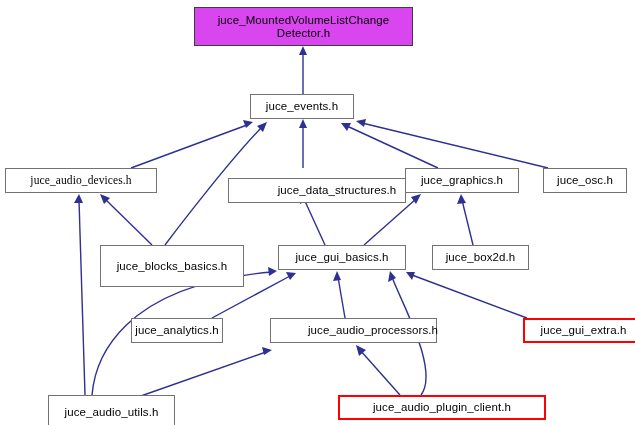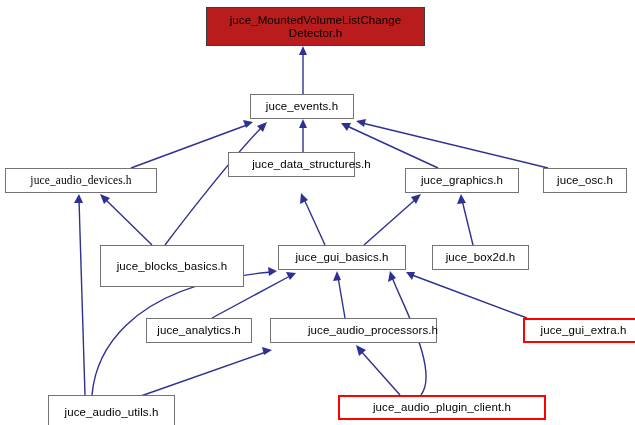--- a/index.html
+++ b/index.html
@@ -45,23 +45,22 @@
     font-size: 11.5px;
     line-height: 13px;
     color: #000000;
     background: #ffffff;
     border: 1px solid #737373;
     white-space: pre-line;
     letter-spacing: 0.1px;
     z-index: 5;
   }
   .node.root {
-    background: #b91c1c;
+    background: #d946ef;
     border: 1px solid #3d3d3d;
-    margin-left: 12px;
   }
   .node.highlight {
     border: 2px solid #ff0000;
     background: #ffffff;
     margin-left: 12px;
   }
 </style>
 </head>
 <body>
 
@@ -102,25 +101,25 @@
       <path class="edge-path" d="M 138,397 L 266,352" stroke="#2e3192"></path>
       <path class="edge-head" d="M 272,350 L 262,347 L 264,355 Z" fill="#2e3192"></path>
       <path class="edge-path" d="M 400,395 L 360,350" stroke="#2e3192"></path>
       <path class="edge-head" d="M 356,345 L 359,356 L 366,350 Z" fill="#2e3192"></path>
     </svg>
   <div id="node-layer">
       <div class="node root" style="left: 194px; top: 7px; width: 219px; height: 39px;">juce_MountedVolumeListChange
 Detector.h</div>
       <div class="node" style="left: 250px; top: 94px; width: 104px; height: 25px;">juce_events.h</div>
       <div class="node" style="left: 5px; top: 168px; width: 152px; height: 25px; font-family: Liberation Serif, serif;">juce_audio_devices.h</div>
-      <div class="node" style="left: 228px; top: 152px; width: 127px; height: 25px; padding-left: 40px;">juce_data_structures.h</div>
+      <div class="node" style="left: 228px; top: 178px; width: 178px; height: 25px; padding-left: 40px;">juce_data_structures.h</div>
       <div class="node" style="left: 405px; top: 168px; width: 114px; height: 25px;">juce_graphics.h</div>
       <div class="node" style="left: 543px; top: 168px; width: 84px; height: 25px;">juce_osc.h</div>
       <div class="node" style="left: 100px; top: 245px; width: 144px; height: 42px;">juce_blocks_basics.h</div>
       <div class="node" style="left: 278px; top: 245px; width: 128px; height: 25px;">juce_gui_basics.h</div>
       <div class="node" style="left: 432px; top: 245px; width: 97px; height: 25px; text-align: center;">juce_box2d.h</div>
-      <div class="node" style="left: 146px; top: 318px; width: 106px; height: 25px;">juce_analytics.h</div>
+      <div class="node" style="left: 131px; top: 318px; width: 92px; height: 25px;">juce_analytics.h</div>
       <div class="node" style="left: 270px; top: 318px; width: 167px; height: 25px; padding-left: 39px;">juce_audio_processors.h</div>
       <div class="node highlight" style="left: 511px; top: 318px; width: 121px; height: 25px;">juce_gui_extra.h</div>
       <div class="node" style="left: 28px; top: 395px; width: 127px; height: 34px; margin-left: 20px;">juce_audio_utils.h</div>
       <div class="node highlight" style="left: 326px; top: 395px; width: 208px; height: 25px; text-align: right;">juce_audio_plugin_client.h</div>
     </div>
 </div>
 
 </body></html>

